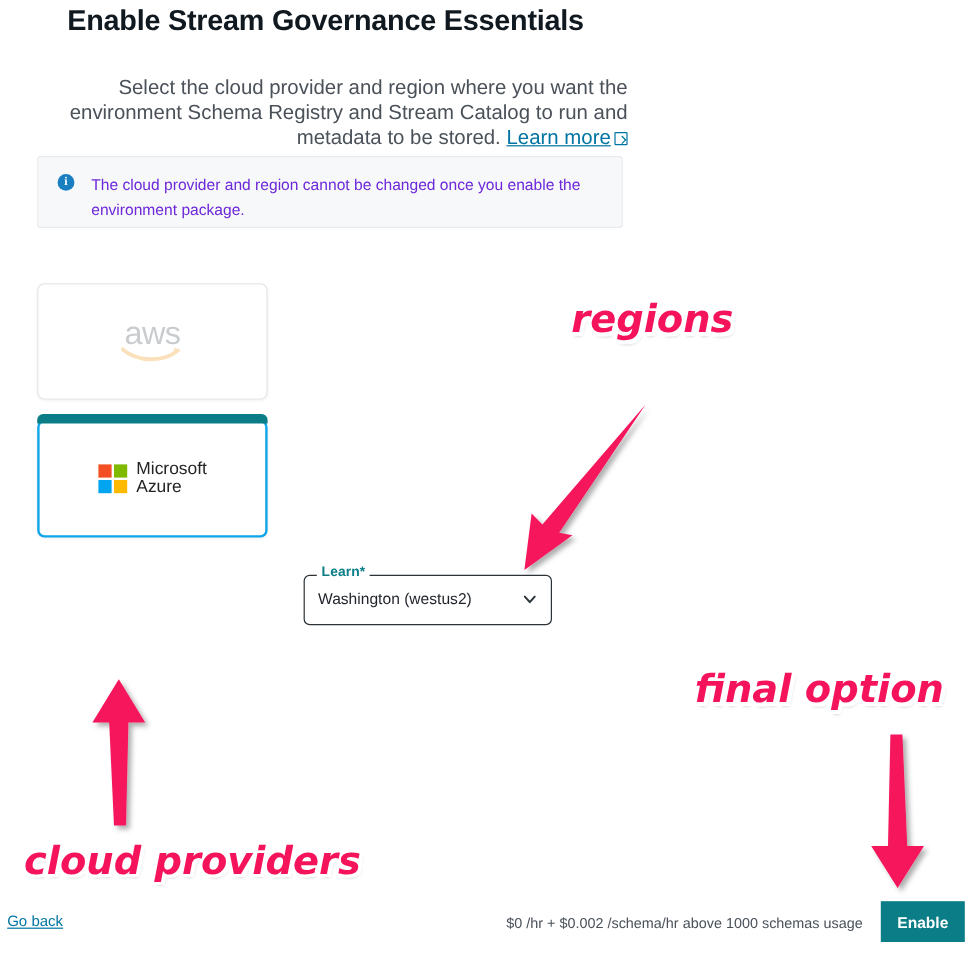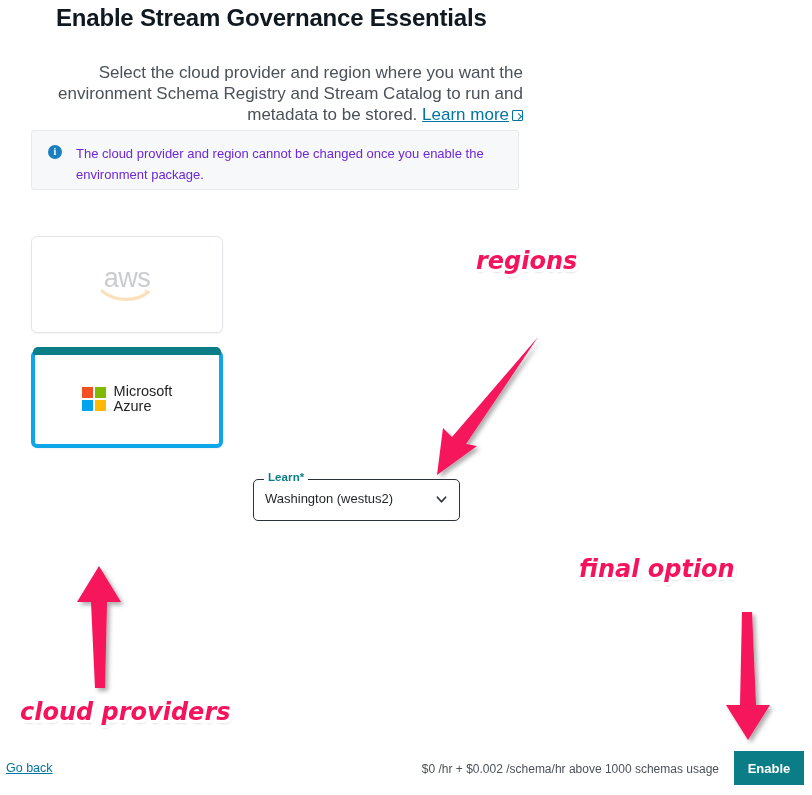--- a/index.html
+++ b/index.html
@@ -118,21 +118,21 @@
     margin-bottom: 17px;
     display: flex;
     align-items: center;
     justify-content: center;
     box-shadow: 0 1px 2px rgba(16,24,32,0.05);
   }
   .provider-card.disabled .logo-wrap {
     opacity: 0.45;
   }
   .provider-card.selected {
-    border: 4px solid #0ea5e9;
+    border: 2px solid #0ea5e9;
     border-radius: 6px;
     height: 98px;
   }
   .provider-card.selected::before {
     content: "";
     position: absolute;
     left: -2px;
     right: -2px;
     top: -7px;
     height: 8px;
@@ -270,21 +270,21 @@
     position: absolute;
     left: 0; top: 0;
     width: 812px; height: 795px;
     pointer-events: none;
   }
   .annot-text {
     position: absolute;
     font-family: "DejaVu Sans", sans-serif;
     font-weight: bold;
     font-style: italic;
-    font-size: 24px;
+    font-size: 32px;
     color: #f5145c;
     white-space: nowrap;
     -webkit-text-stroke: 4px #ffffff;
     paint-order: stroke fill;
     text-shadow:
       -3px -3px 0 #fff,  3px -3px 0 #fff,
       -3px  3px 0 #fff,  3px  3px 0 #fff,
       -3px  0   0 #fff,  3px  0   0 #fff,
        0   -3px 0 #fff,  0    3px 0 #fff,
        2px  3px 3px rgba(0,0,0,0.25);

